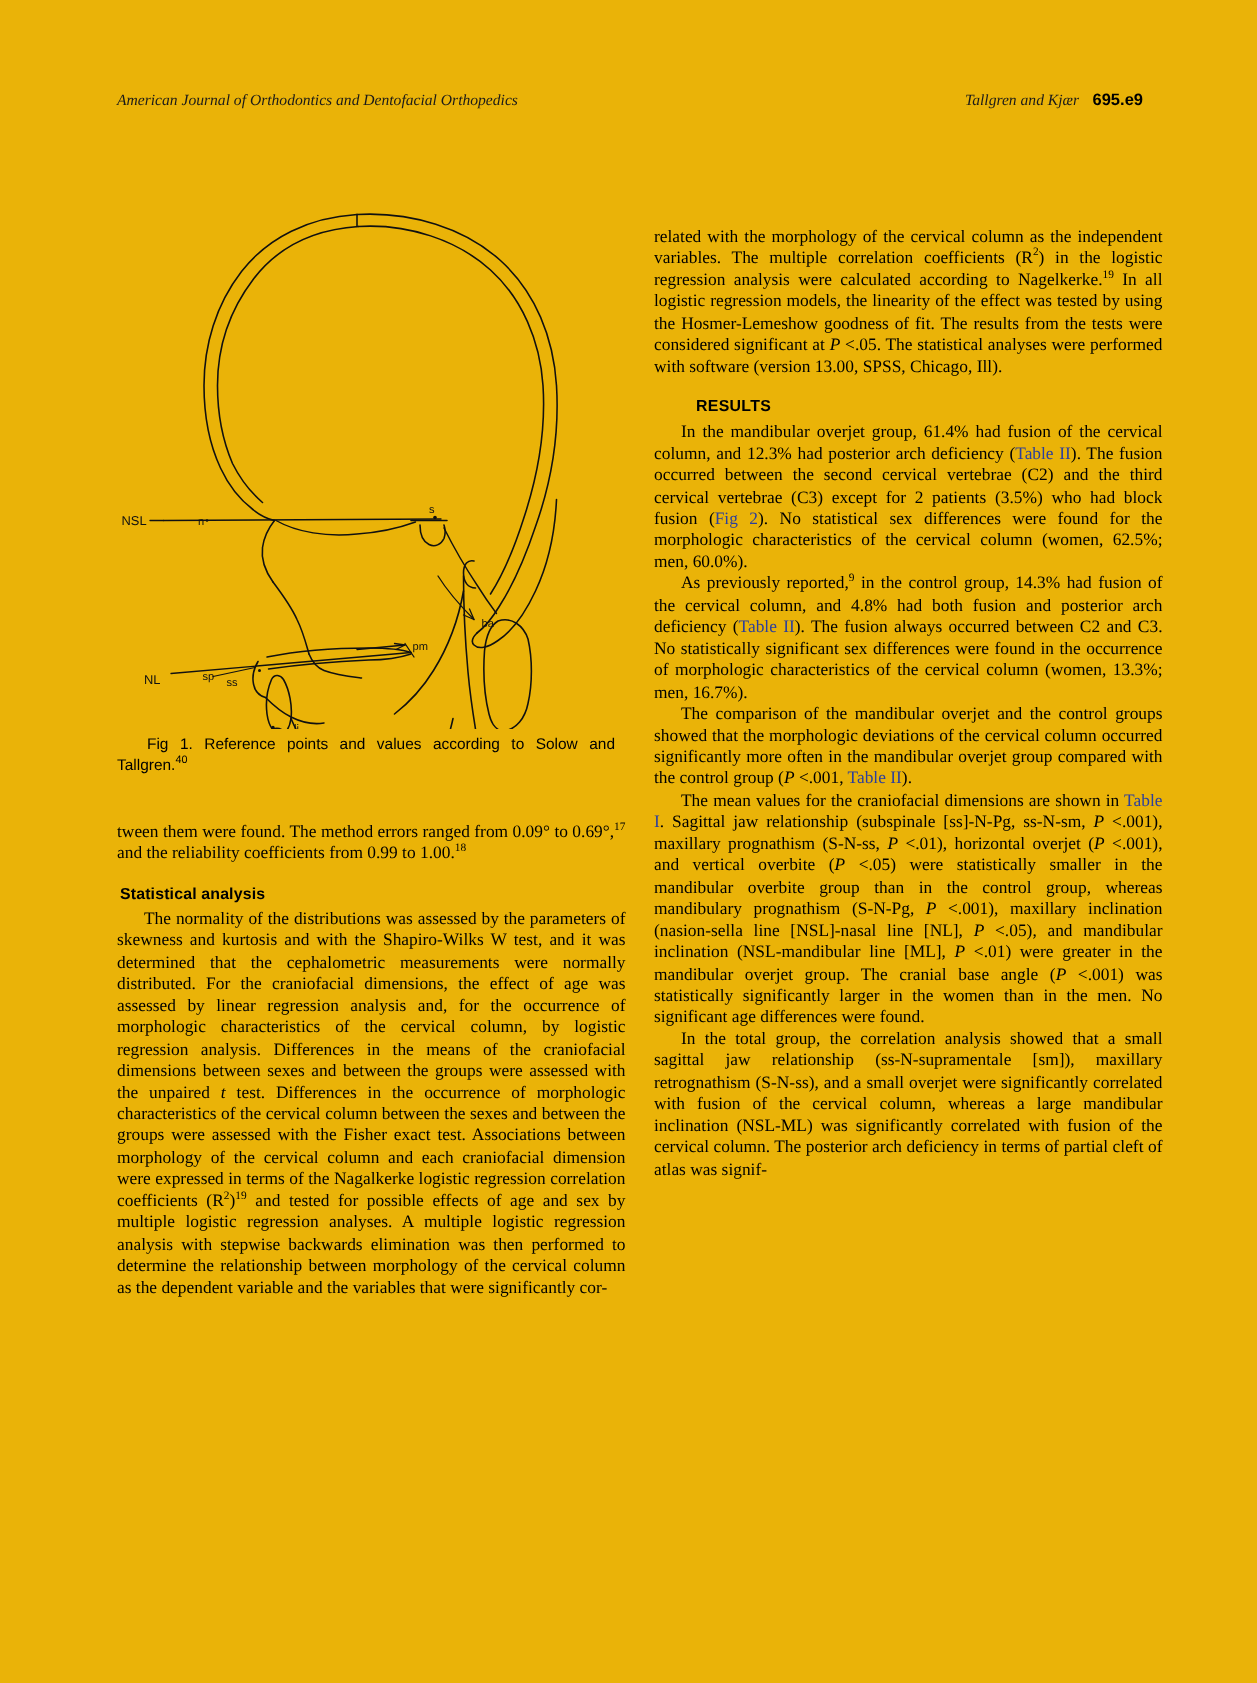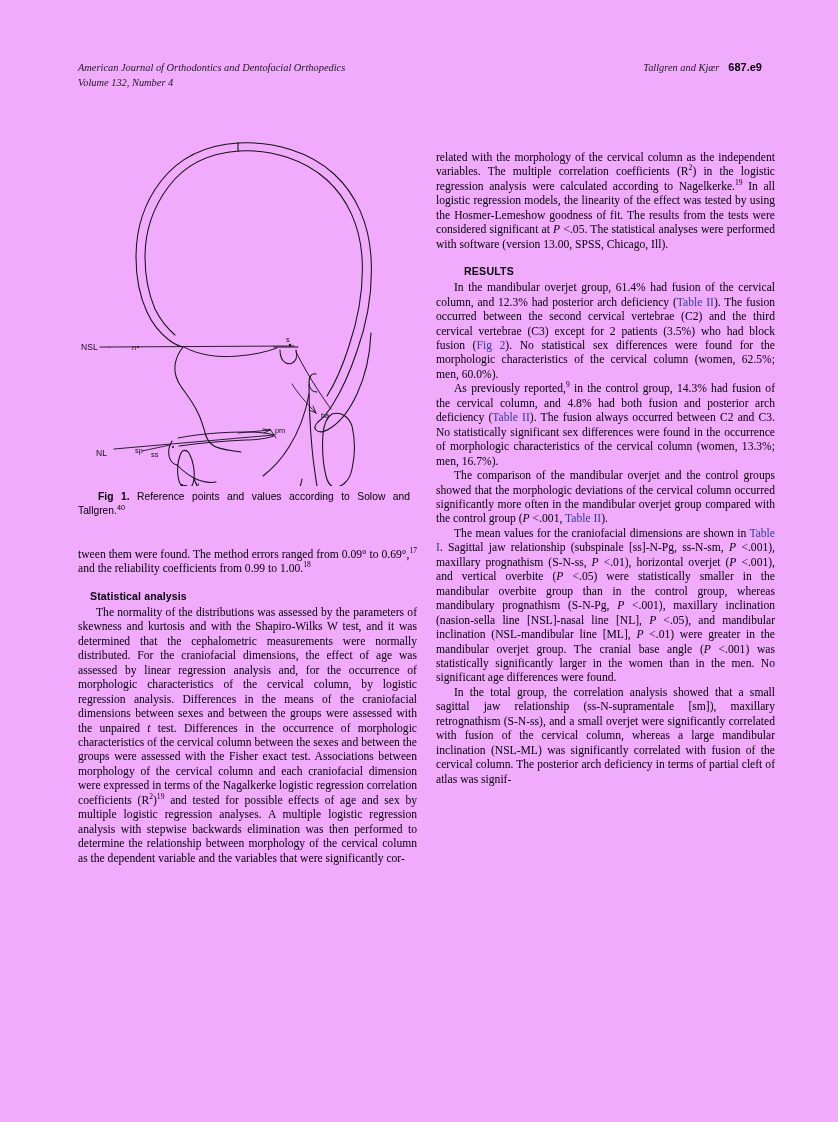--- a/index.html
+++ b/index.html
@@ -14,21 +14,21 @@
     color: #000000;
     position: relative;
     overflow: hidden;
   }
 
   .page {
     position: absolute;
     left: 0; top: 0;
     width: 838px;
     height: 1122px;
-    background: #f0abfc;
+    background: #eab308;
   }
 
   
   .runhead {
     position: absolute;
     left: 78px;
     top: 60px;
     width: 684px;
     height: 34px;
   }
@@ -80,21 +80,21 @@
     text-align: justify;
     hyphens: manual;
   }
   .col p.noindent { text-indent: 0; }
 
   h3.subhead {
     font-family: "Liberation Sans", sans-serif;
     font-weight: bold;
     font-size: 10.6px;
     line-height: 13px;
-    margin: 13px 0 3px 12px;
+    margin: 13px 0 3px 2px;
     text-align: left;
     letter-spacing: 0.1px;
   }
   h3.sechead {
     font-family: "Liberation Sans", sans-serif;
     font-weight: bold;
     font-size: 10.6px;
     line-height: 13px;
     margin: 0 0 3px 0;
     text-align: left;
@@ -124,21 +124,21 @@
   }
   .fig-art svg { display: block; }
   .fig-caption {
     font-family: "Liberation Sans", sans-serif;
     font-size: 10.3px;
     line-height: 13.6px;
     text-align: justify;
     margin-top: 4px;
     width: 332px;
   }
-  .fig-caption .figlabel { font-weight: bold; padding-left: 20px; }
+  .fig-caption .figlabel { font-weight: normal; padding-left: 20px; }
   .fig-caption sup { font-size: 7.2px; }
 
   
   .col-left-body {
     position: absolute;
     left: 78px;
     top: 548px;
     width: 339px;
     font-size: 11.6px;
     line-height: 14.45px;
@@ -156,24 +156,23 @@
   }
 </style>
 </head>
 <body>
 
 <div class="page">
 
   <div class="runhead">
     <div class="runhead-left">
       <div>American Journal of Orthodontics and Dentofacial Orthopedics</div>
-      <div class="vol-num">Volume 132, Number 4</div>
     </div>
     <div class="runhead-right">
-      <span class="authors">Tallgren and Kjær</span><span class="pagenum">687.e9</span>
+      <span class="authors">Tallgren and Kjær</span><span class="pagenum">695.e9</span>
     </div>
   </div>
 
   <div class="figure">
     <div class="fig-art">
       <svg width="339" height="360" viewBox="0 0 339 360" xmlns="http://www.w3.org/2000/svg">
         <g fill="none" stroke="#111111" stroke-width="1.05" stroke-linecap="round" stroke-linejoin="round">
 
           <path d="M160 17 C128 19 101 32 83 55 C66 77 58 104 58 131 C58 152 62 171 69 186
                    C75 199 83 208 91 214 C96 218 101 220 105 221"></path>

